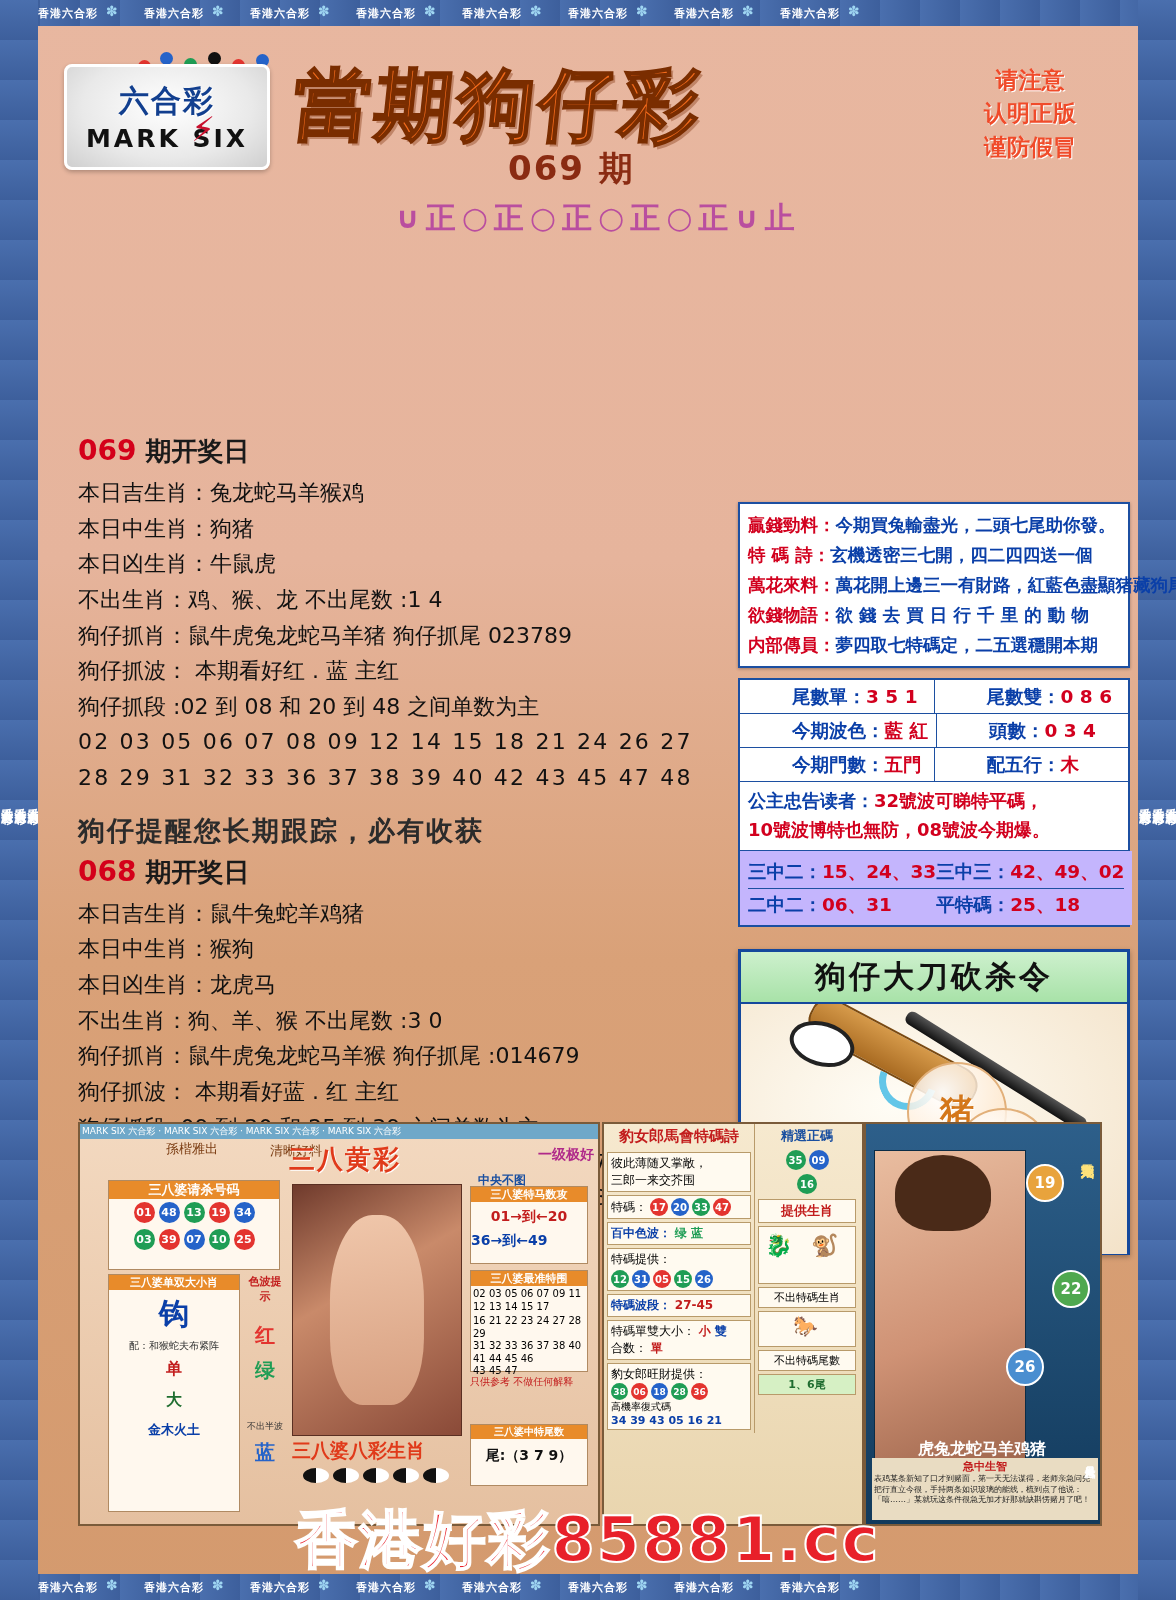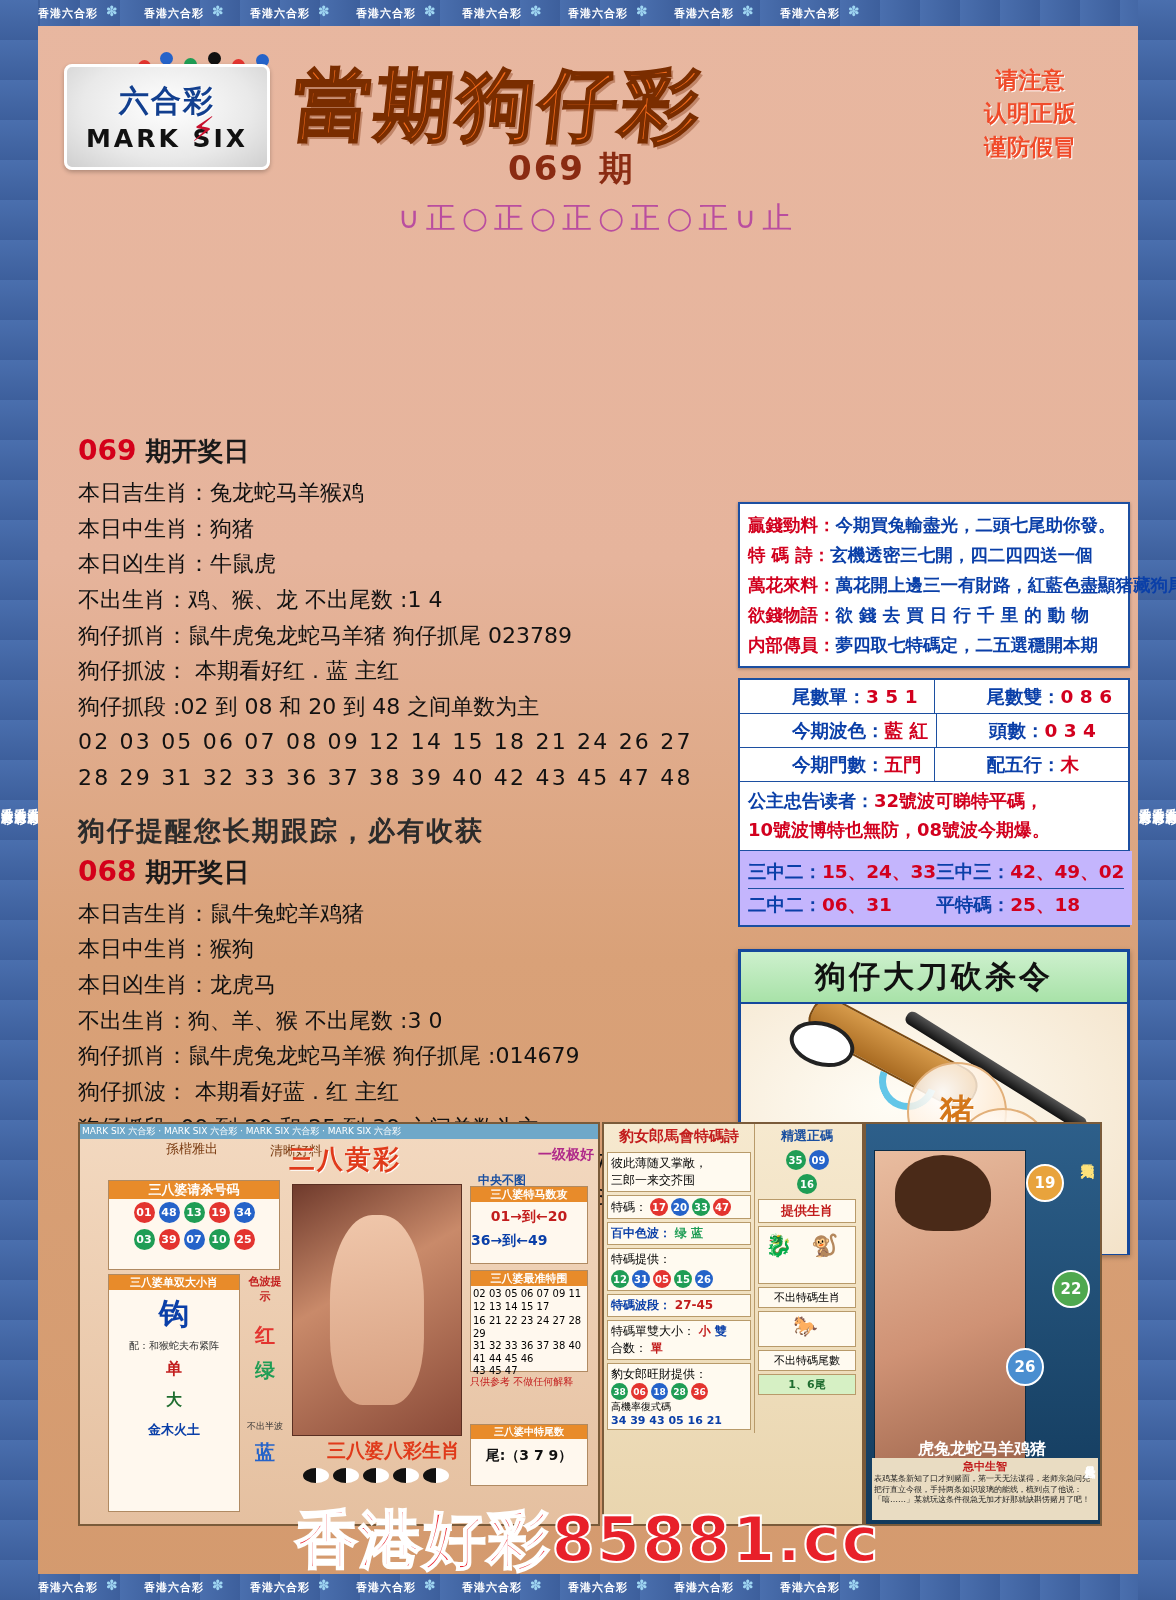--- a/index.html
+++ b/index.html
@@ -73,21 +73,21 @@
     position:absolute;left:470px;top:120px;
     font-size:34px;color:#8a2b12;font-weight:bold;letter-spacing:2px;
   }
   .notice{
     position:absolute;right:28px;top:38px;width:160px;
     color:#f04b2a;font-size:23px;font-weight:bold;line-height:1.45;text-align:center;
     text-shadow:1px 1px 0 #fff;
   }
   .subtitle{
     position:absolute;left:300px;top:172px;width:520px;text-align:center;
-    font-size:30px;color:#b23ca0;letter-spacing:6px;font-weight:normal;
+    font-size:30px;color:#b23ca0;letter-spacing:6px;font-weight:bold;
     opacity:.85;
   }
 
   
   .main{position:relative;padding:0 0 0 0;}
   .left-col{position:absolute;left:40px;top:208px;width:640px;}
   .right-col{position:absolute;left:700px;top:276px;width:392px;}
 
   .sec-title{font-size:26px;margin:0 0 6px 0;font-weight:bold;color:#1a1a1a;}
   .sec-title .num{color:#d4001a;font-size:28px;}
@@ -445,21 +445,21 @@
           <div style="font-size:11px;font-weight:bold;color:#c21d1d">色波提示</div>
           <div style="font-size:20px;font-weight:bold;color:#e3342f;margin-top:18px">红</div>
           <div style="font-size:20px;font-weight:bold;color:#1f9d55;margin-top:8px">绿</div>
           <div style="font-size:9px;color:#333;margin-top:36px">不出半波</div>
           <div style="font-size:20px;font-weight:bold;color:#2563c9;margin-top:6px">蓝</div>
         </div>
 
         <div class="photo" style="left:212px;top:60px;width:168px;height:250px">
           <div class="fig"></div>
         </div>
-        <div style="position:absolute;left:212px;top:314px;width:168px;text-align:right;font-size:19px;font-weight:bold;color:#e03a1a">三八婆八彩生肖</div>
+        <div style="position:absolute;left:212px;top:314px;width:168px;text-align:left;font-size:19px;font-weight:bold;color:#e03a1a">三八婆八彩生肖</div>
         <div style="position:absolute;left:216px;top:344px;width:160px;display:flex;justify-content:center;">
           <span class="yy"></span>
           <span class="yy"></span>
           <span class="yy"></span>
           <span class="yy"></span>
           <span class="yy"></span>
         </div>
 
         <div class="card" style="left:390px;top:62px;width:116px;height:76px">
           <div class="c-hd" style="font-size:11px">三八婆特马数攻</div>

